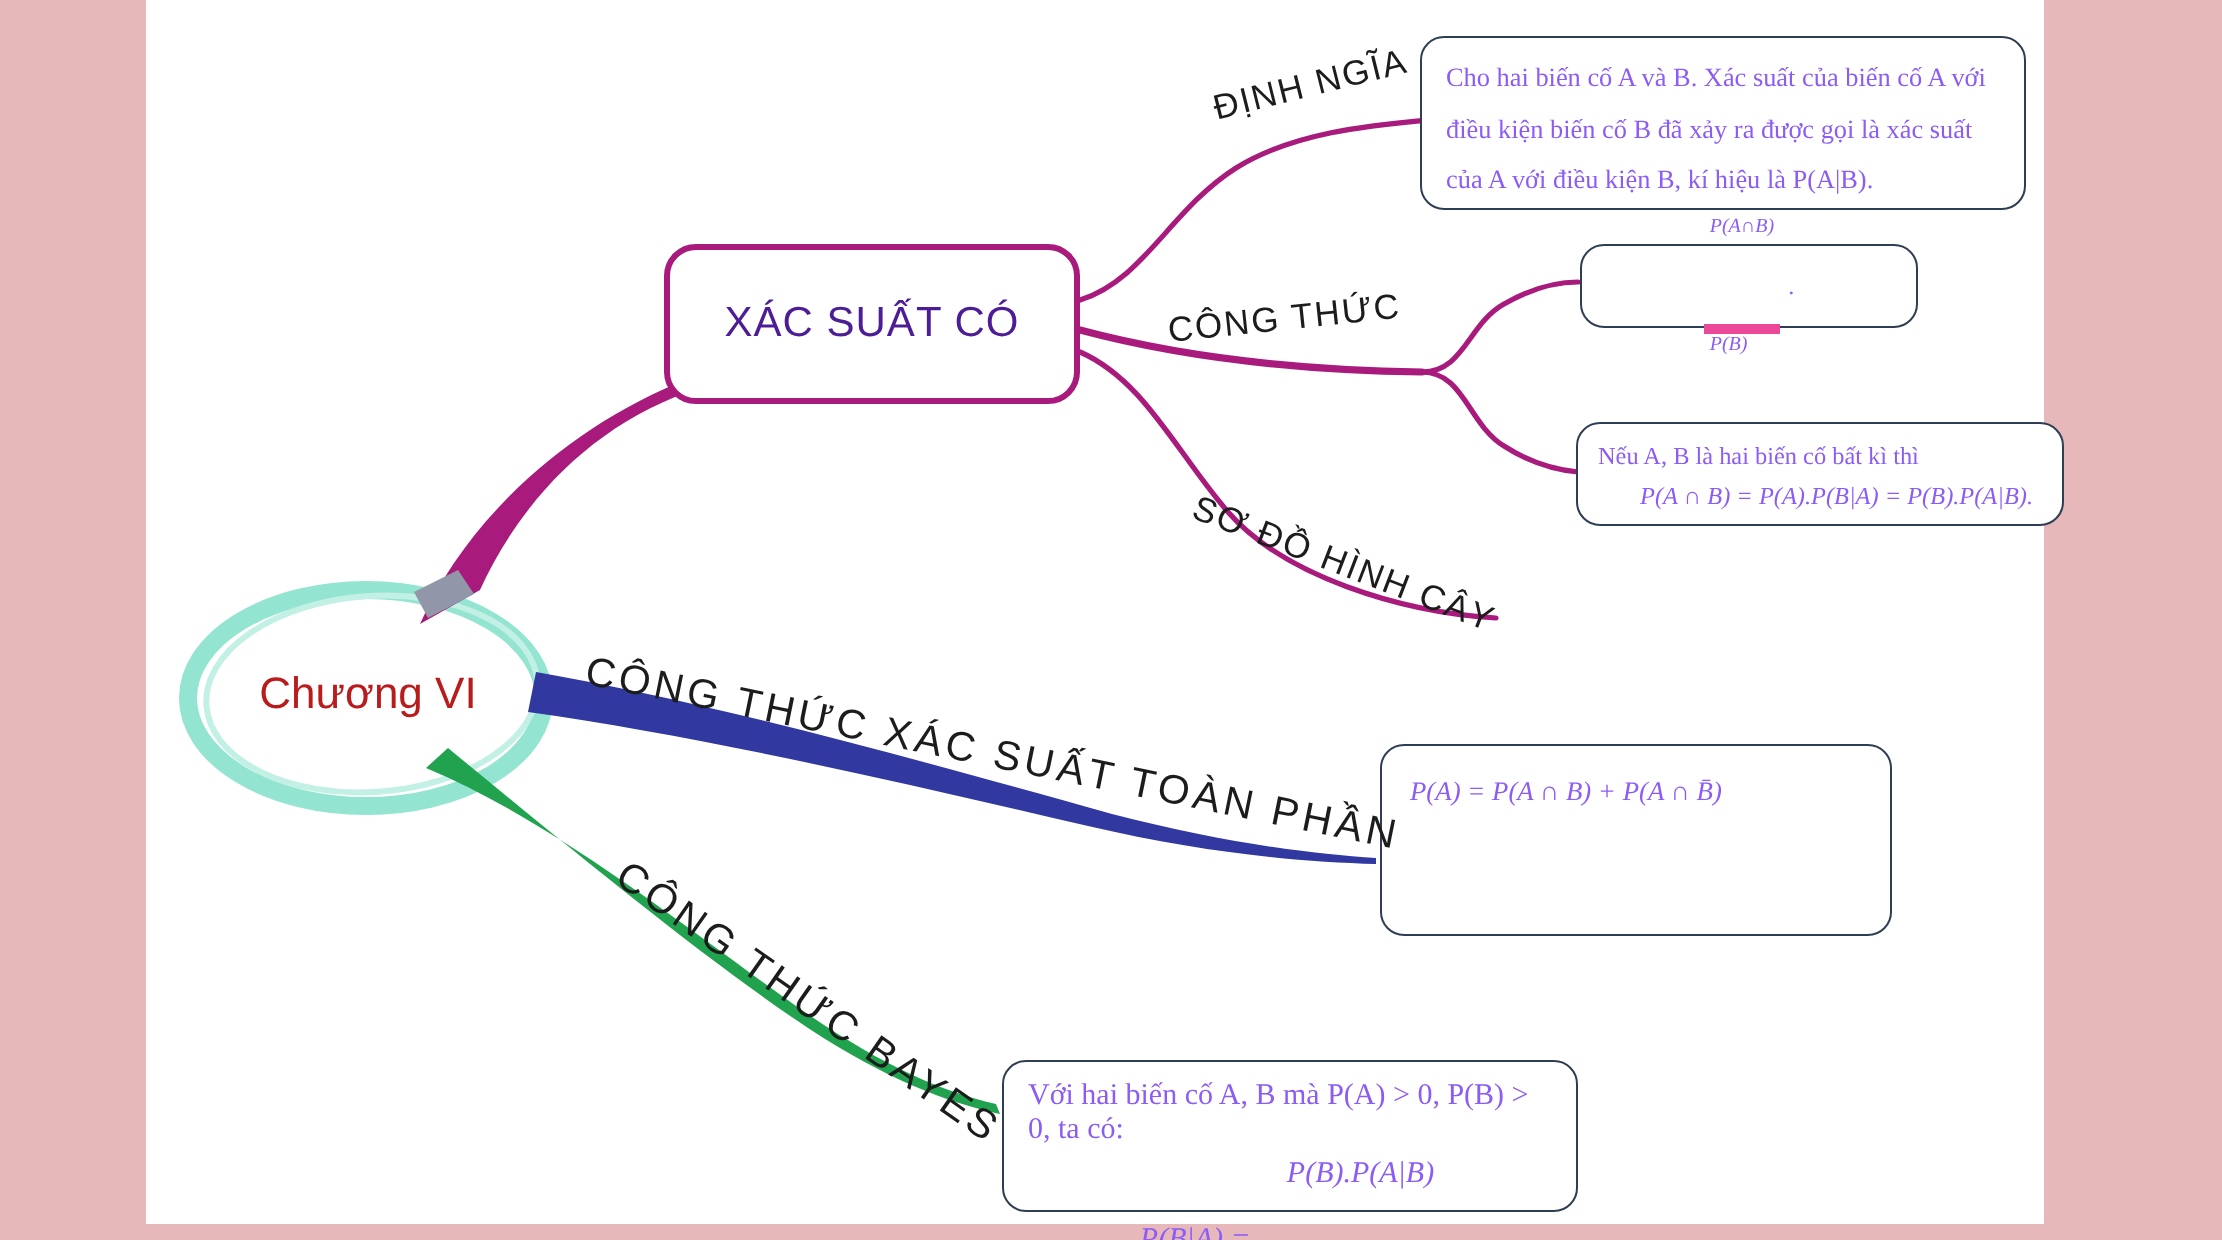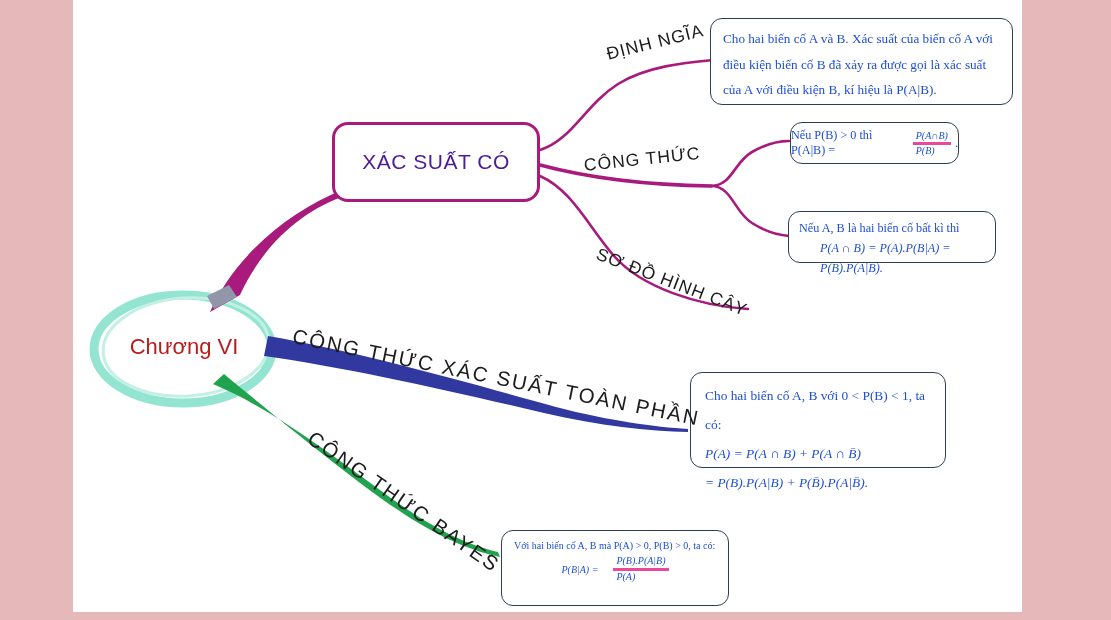--- a/index.html
+++ b/index.html
@@ -1,21 +1,21 @@
 <!DOCTYPE html>
 <html><head>
 <meta charset="utf-8">
 <style>
   * { margin:0; padding:0; box-sizing:border-box; }
   html,body { width:1111px; height:620px; overflow:hidden; }
   body { background:#e6b8ba; position:relative; font-family:"Liberation Sans", sans-serif; }
   .page { position:absolute; left:73px; top:0; width:949px; height:612px; background:#ffffff; z-index:0; }
   svg.curves { position:absolute; left:0; top:0; width:1111px; height:620px; z-index:1; pointer-events:none; }
   .box { position:absolute; background:#ffffff; border:1.6px solid #2f3e54; border-radius:12px; z-index:2;
-         font-family:"Liberation Serif", serif; color:#1d4ed8; }
+         font-family:"Liberation Serif", serif; color:#8b5cf6; }
   .node-main { position:absolute; left:332px; top:122px; width:208px; height:80px; background:#fff;
                border:3.5px solid #a81a7c; border-radius:16px; z-index:2;
                display:flex; flex-direction:column; align-items:center; justify-content:center;
                font-size:21px; color:#4c1d95; line-height:1.3; letter-spacing:0.5px; text-align:center; }
   .center-label { position:absolute; left:119px; top:334px; width:130px; text-align:center;
                   font-size:22px; color:#b91c1c; z-index:3; }
 
   .branch-label { position:absolute; white-space:nowrap; color:#1c1c1c; z-index:3;
                   transform-origin:left center; }
   .lbl-sm { font-size:17.5px; letter-spacing:1px; }
@@ -24,31 +24,31 @@
   .lbl-dinh-nghia { left:607px; top:44px; transform:rotate(-14deg); }
   .lbl-cong-thuc  { left:584px; top:155px; transform:rotate(-6deg); }
   .lbl-so-do      { left:597px; top:243px; transform:rotate(21deg); }
   .lbl-toan-phan  { left:293px; top:324px; transform:rotate(11.5deg); }
   .lbl-bayes      { left:310px; top:424px; transform:rotate(35deg); }
 
   .box-definition { left:710px; top:18px; width:303px; height:87px; padding:7px 12px;
                     font-size:13.2px; line-height:25.5px; }
   .box-f1 { left:790px; top:122px; width:169px; height:42px; display:flex; align-items:center;
             justify-content:center; gap:4px; font-size:12.2px; }
-  .box-f2 { left:788px; top:211px; width:208px; height:52px; padding:6px 10px;
+  .box-f2 { left:788px; top:211px; width:244px; height:52px; padding:6px 10px;
             font-size:12.2px; line-height:20px; }
   .box-total { left:690px; top:372px; width:256px; height:96px; padding:8px 14px;
                font-size:13.4px; line-height:29px; }
-  .box-bayes { left:501px; top:530px; width:228px; height:76px; padding:9px 12px;
-               font-size:10px; }
+  .box-bayes { left:501px; top:530px; width:288px; height:76px; padding:9px 12px;
+               font-size:15px; }
   .bayes-row { display:flex; justify-content:center; align-items:center; gap:15px; margin-top:4px; }
 
   .mi { font-style:italic; }
   .frac { display:inline-block; vertical-align:middle; line-height:1.25; }
-  .frac .den { display:block; border-top:3px solid #ec4899; padding:0 3px; }
+  .frac .den { display:block; border-top:5px solid #ec4899; padding:0 3px;margin-top:42px; }
   .frac .num { display:block; padding:0 3px; }
   .f-small { font-size:10px; line-height:1.2; }
   .f2-line2 { margin-left:21px; }
 </style>
 </head>
 <body>
 
 <div class="page"></div>
 
 <svg class="curves" viewBox="0 0 1111 620">
@@ -82,37 +82,34 @@
 <div class="branch-label lbl-sm lbl-cong-thuc">CÔNG THỨC</div>
 <div class="branch-label lbl-sm lbl-so-do">SƠ ĐỒ HÌNH CÂY</div>
 <div class="branch-label lbl-lg lbl-toan-phan">CÔNG THỨC XÁC SUẤT TOÀN PHẦN</div>
 <div class="branch-label lbl-lg lbl-bayes">CÔNG THỨC BAYES</div>
 
 <div class="box box-definition">
   <span>Cho hai biến cố A và B. Xác suất của biến cố A với điều kiện biến cố B đã xảy ra được gọi là xác suất của A với điều kiện B, kí hiệu là P(A|B).</span>
 </div>
 
 <div class="box box-f1">
-  <span>Nếu P(B) &gt; 0 thì P(A|B) =</span>
   <span class="frac f-small mi">
     <span class="num">P(A∩B)</span>
     <span class="den">P(B)</span>
   </span>
   <span>.</span>
 </div>
 
 <div class="box box-f2">
   <div>Nếu A, B là hai biến cố bất kì thì</div>
   <div class="mi f2-line2">P(A ∩ B) = P(A).P(B|A) = P(B).P(A|B).</div>
 </div>
 
 <div class="box box-total">
-  <div>Cho hai biến cố A, B với 0 &lt; P(B) &lt; 1, ta có:</div>
   <div class="mi">P(A) = P(A ∩ B) + P(A ∩ B̄)</div>
-  <div class="mi">= P(B).P(A|B) + P(B̄).P(A|B̄).</div>
 </div>
 
 <div class="box box-bayes">
   <div>Với hai biến cố A, B mà P(A) &gt; 0, P(B) &gt; 0, ta có:</div>
   <div class="bayes-row">
     <span class="mi">P(B|A) =</span>
     <span class="frac mi">
       <span class="num">P(B).P(A|B)</span>
       <span class="den">P(A)</span>
     </span>

